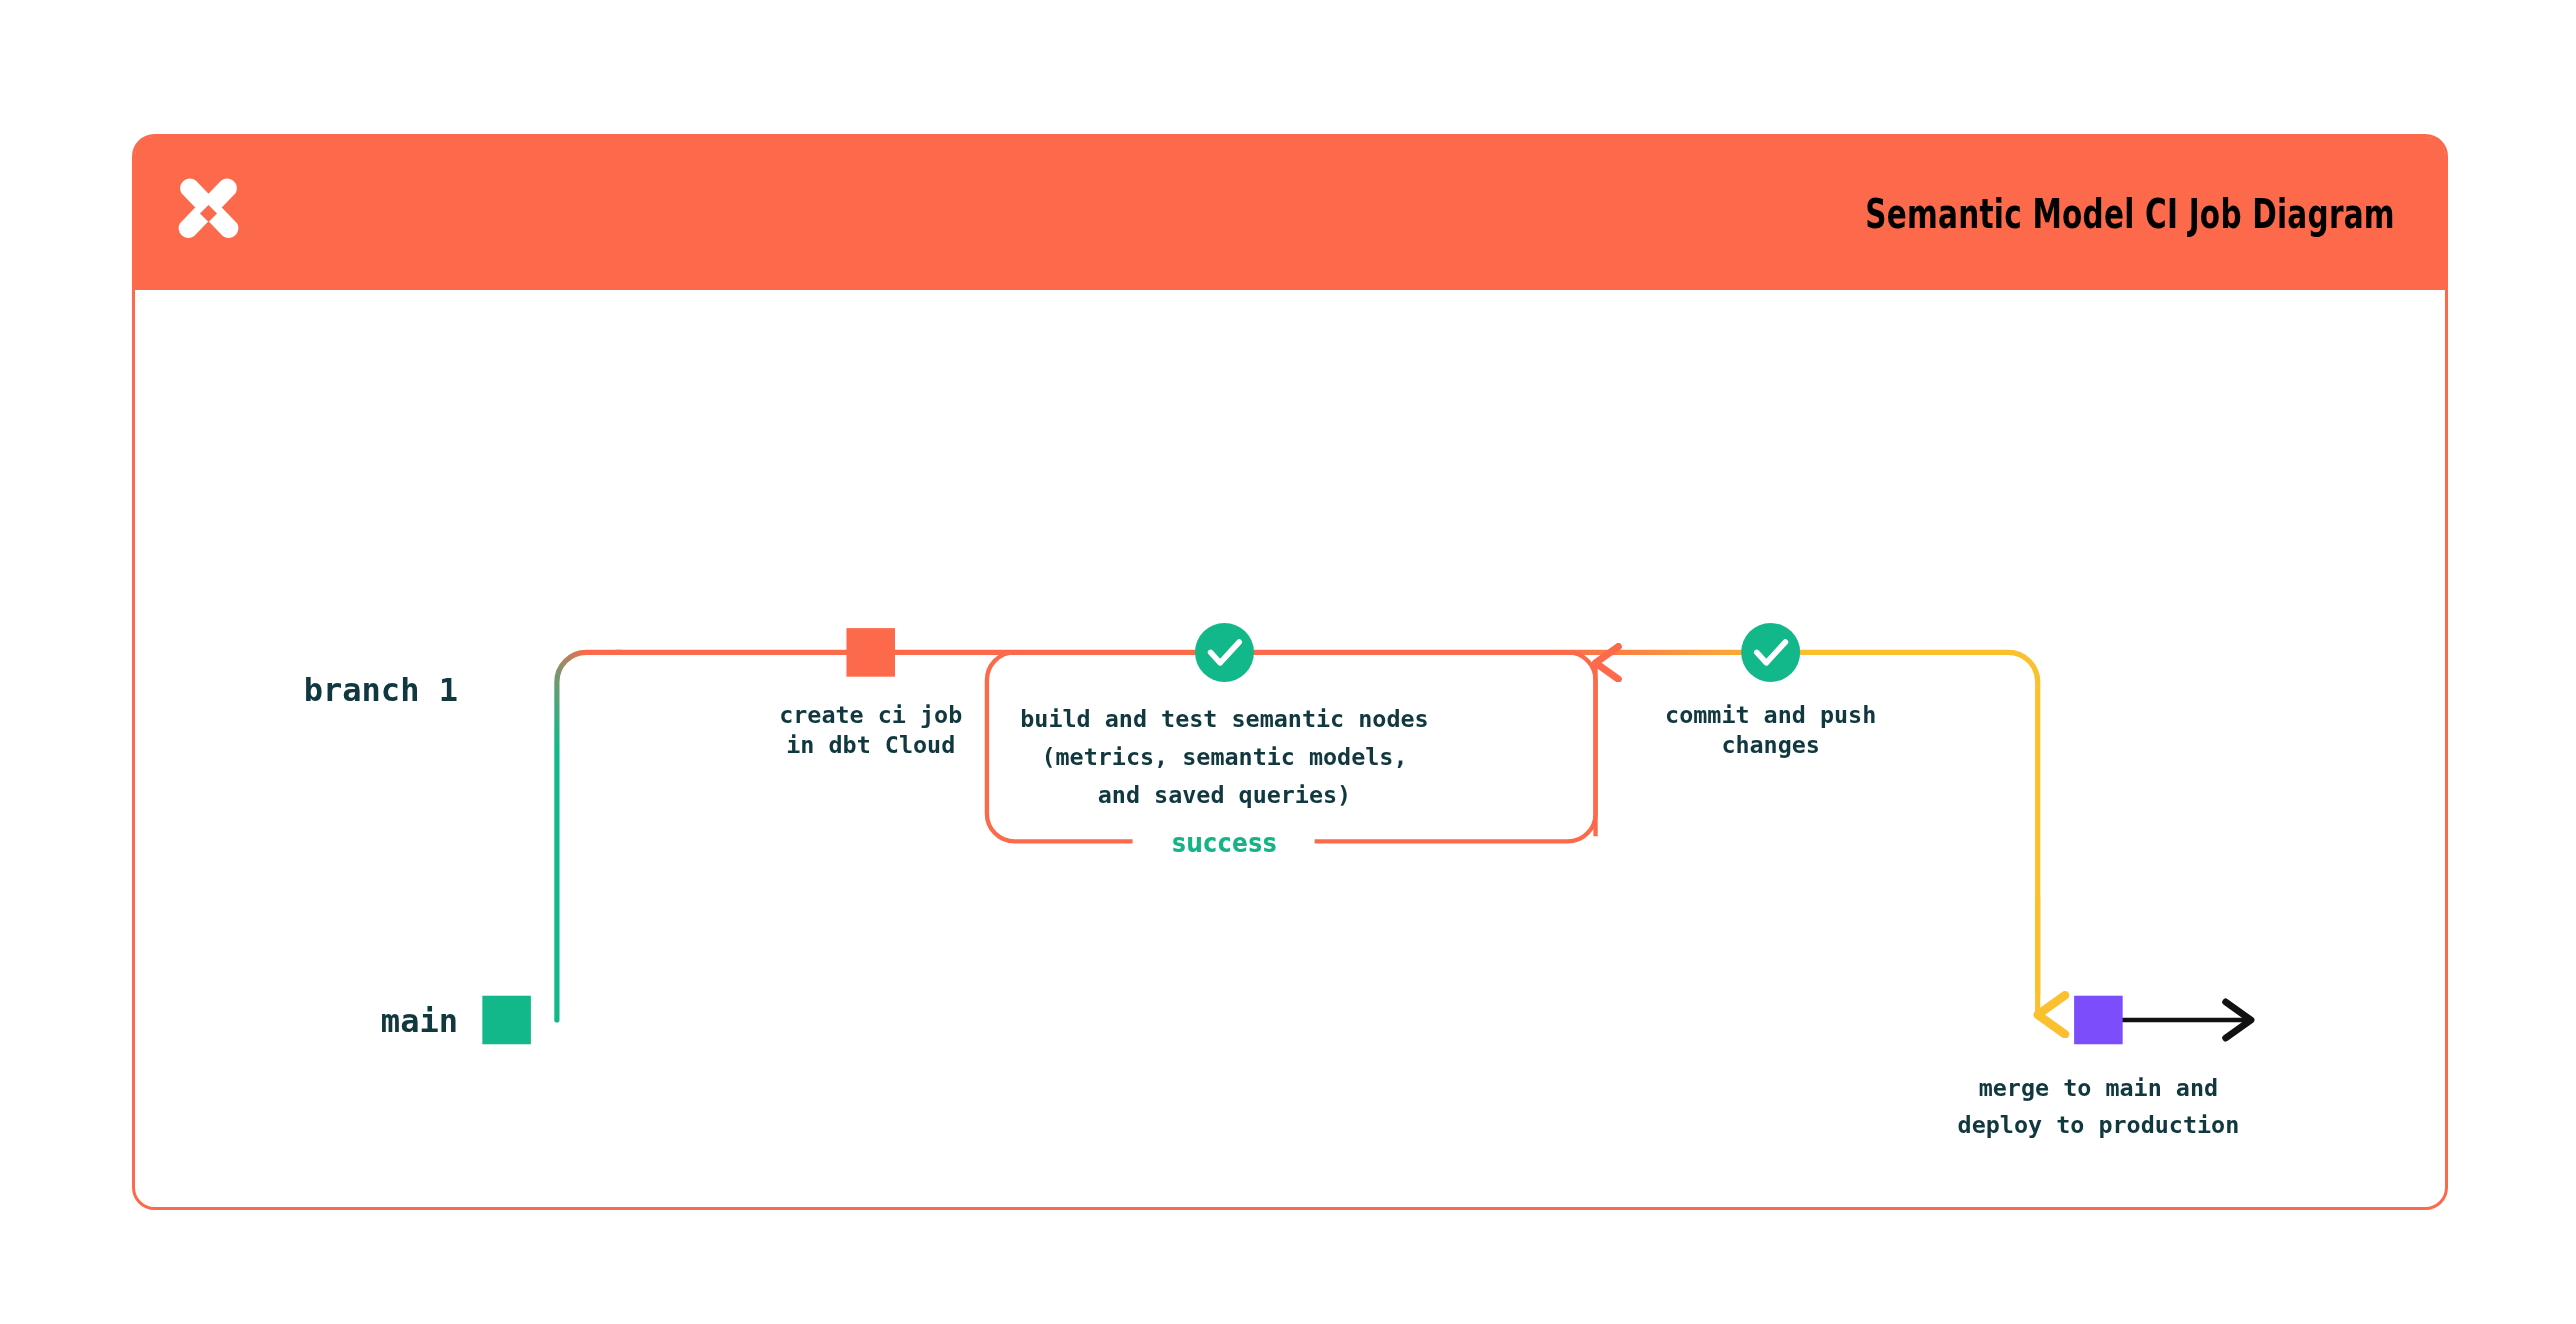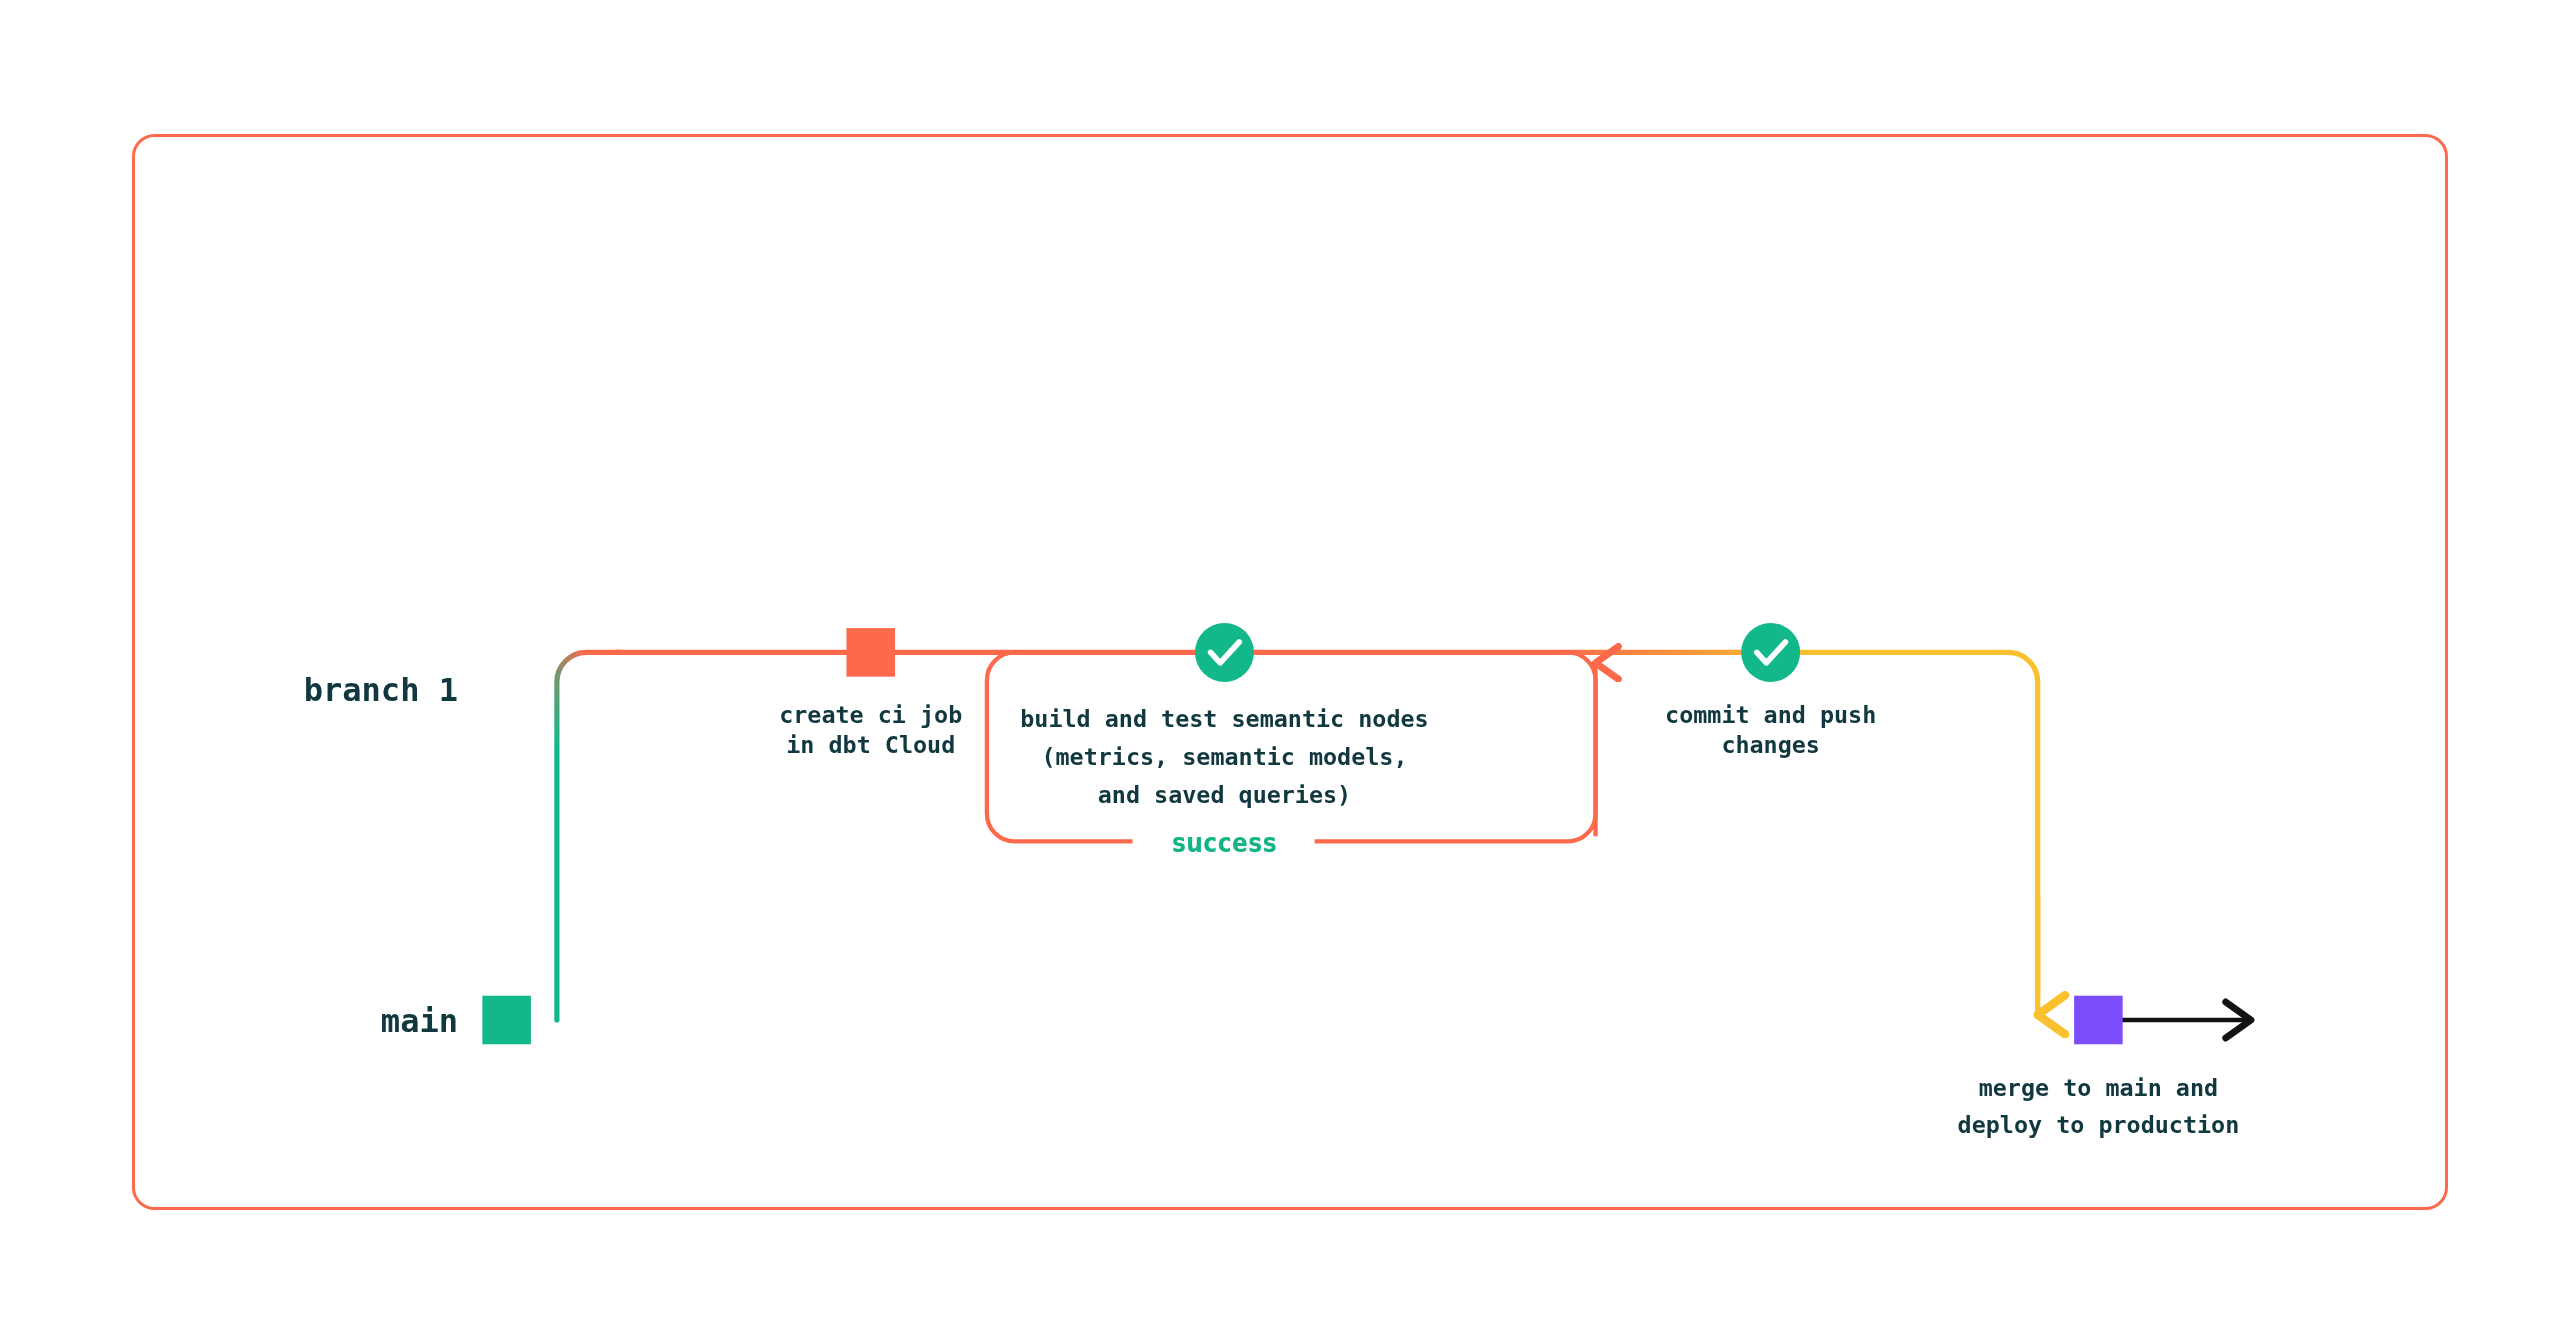--- a/index.html
+++ b/index.html
@@ -30,20 +30,30 @@
   .success-lbl{
     font-family:"Liberation Sans Narrow","DejaVu Sans Condensed","Liberation Sans",sans-serif;
     font-weight:700;font-size:30px;fill:#14b487;letter-spacing:.5px;
   }
 </style>
 </head>
 <body>
 
 <div class="card">
 
+  <div class="card-header">
+    <svg class="logo" viewBox="0 0 100 100" aria-hidden="true">
+      <g fill="#ffffff">
+        <path d="M14 23 a13 13 0 0 1 19-17 L88 63 a13 13 0 0 1-19 17 Z"></path>
+        <path d="M86 23 a13 13 0 0 0-19-17 L12 63 a13 13 0 0 0 19 17 Z"></path>
+      </g>
+      <rect x="42" y="42" width="16" height="16" transform="rotate(45 50 50)" fill="#fc6a4b"></rect>
+    </svg>
+    <div class="card-title">Semantic Model CI Job Diagram</div>
+  </div>
 
   <div class="canvas">
     <svg width="2309" height="919" viewBox="0 0 2662 1060">
       <defs>
         <linearGradient id="gRiser" x1="0" y1="1" x2="0.45" y2="0">
           <stop offset="0%" stop-color="#13b88a"></stop>
           <stop offset="62%" stop-color="#13b88a"></stop>
           <stop offset="100%" stop-color="#fc6a4b"></stop>
         </linearGradient>
         <linearGradient id="gTop" x1="0" y1="0" x2="1" y2="0">

